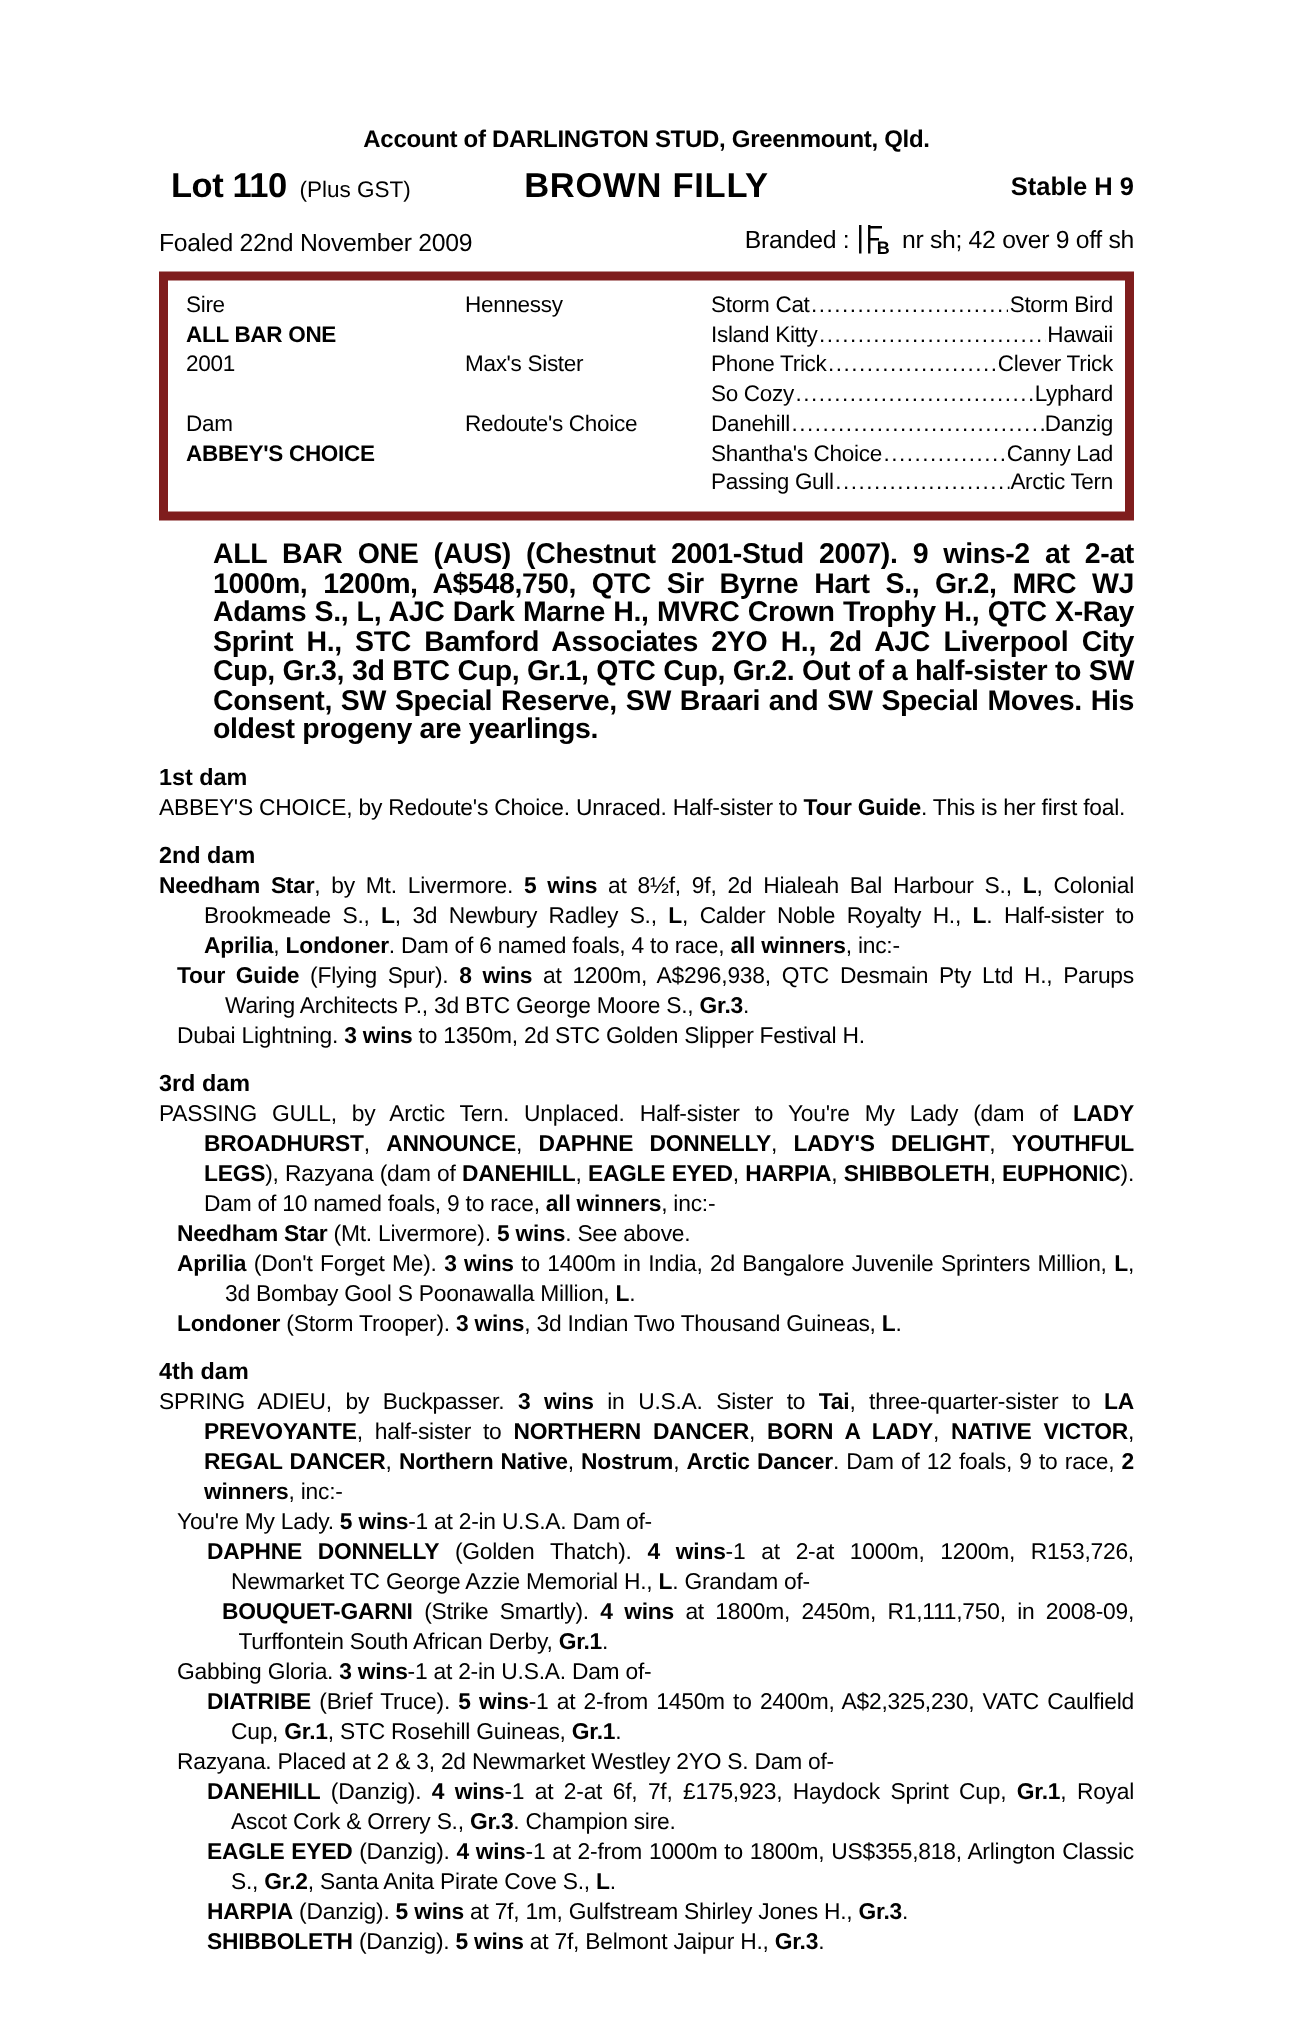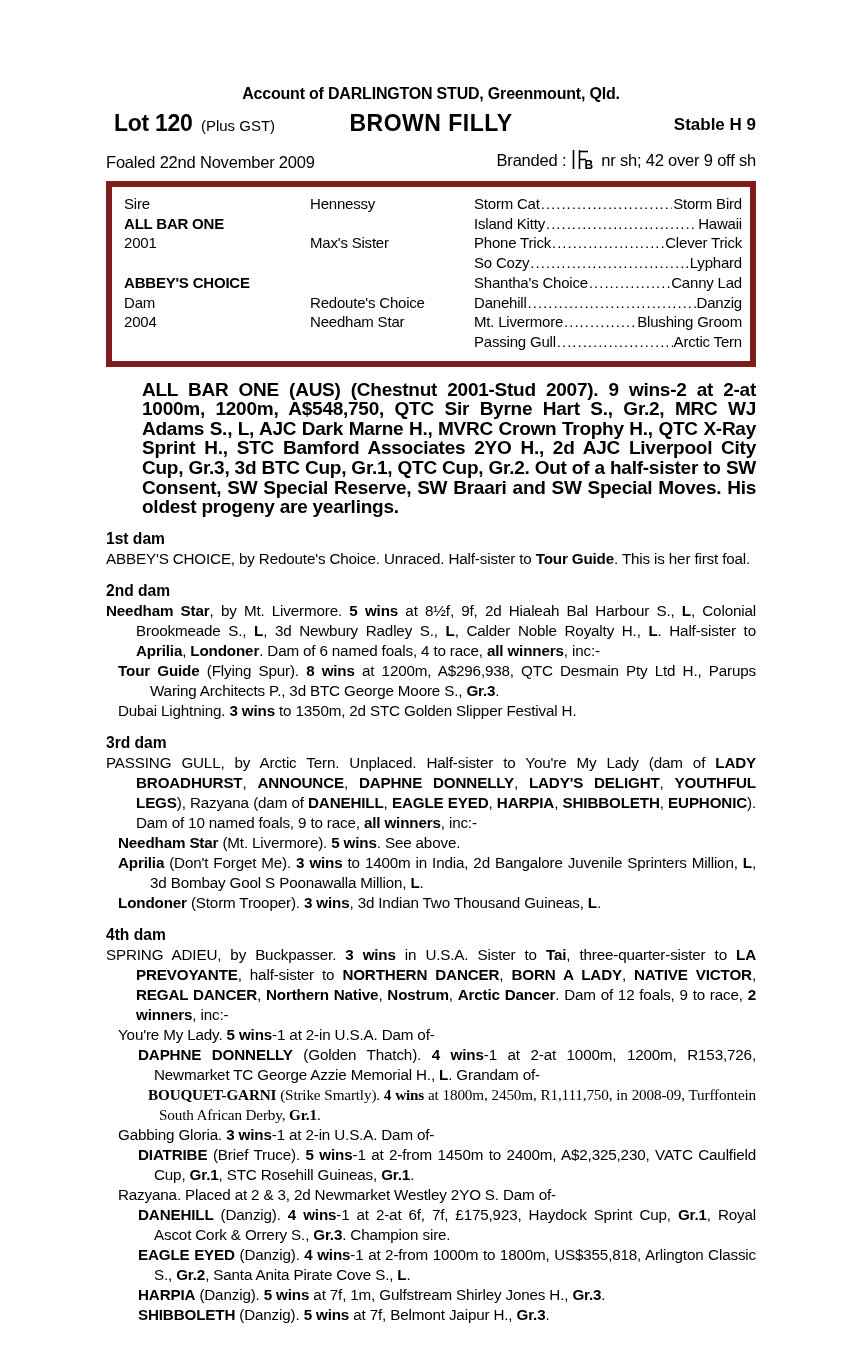--- a/index.html
+++ b/index.html
@@ -31,32 +31,32 @@
   
   .sire-para{margin-top:13px;font-weight:bold;font-size:19px;line-height:19.6px;
              text-align:justify;letter-spacing:-0.25px;margin-left:36px;}
   
   .section{margin-top:12px;}
   .dam-heading{font-size:15.6px;line-height:20px;}
   .entry{font-size:15.2px;line-height:20px;text-align:justify;letter-spacing:-0.15px;}
   .lvl0{padding-left:30px;text-indent:-30px;}
   .lvl1{padding-left:44px;text-indent:-32px;}
   .lvl2{padding-left:48px;text-indent:-16px;}
-  .lvl3{padding-left:53px;text-indent:-11px;font-family:Liberation Serif, serif;}
+  .lvl3{padding-left:53px;text-indent:-11px;}
 </style>
 </head>
 <body>
 
 <div class="page">
 
   <div class="account">Account of DARLINGTON STUD, Greenmount, Qld.</div>
 
   <div class="lot-row">
     <span class="lot-left">
-      <span class="lot-label">Lot 120</span>
+      <span class="lot-label">Lot 110</span>
       <span class="gst">(Plus GST)</span>
     </span>
     <span class="horse-name">BROWN FILLY</span>
     <span class="stable">Stable H 9</span>
   </div>
 
   <div class="foaled-row">
     <span>Foaled 22nd November 2009</span>
     <span class="branded">
       <span>Branded :</span>
@@ -104,44 +104,35 @@
       <div class="prow">
         <div class="pc1"></div>
         <div class="pc2"></div>
         <div class="pc3">
           <span class="pl">So Cozy</span>
           <span class="pdots"></span>
           <span class="pr">Lyphard</span>
         </div>
       </div>
       <div class="prow">
-        <div class="pc1 b">ABBEY'S CHOICE</div>
-        <div class="pc2"></div>
-        <div class="pc3">
-          <span class="pl">Shantha's Choice</span>
-          <span class="pdots"></span>
-          <span class="pr">Canny Lad</span>
-        </div>
-      </div>
-      <div class="prow">
         <div class="pc1">Dam</div>
         <div class="pc2">Redoute's Choice</div>
         <div class="pc3">
           <span class="pl">Danehill</span>
           <span class="pdots"></span>
           <span class="pr">Danzig</span>
         </div>
       </div>
       <div class="prow">
-        <div class="pc1">2004</div>
-        <div class="pc2">Needham Star</div>
+        <div class="pc1 b">ABBEY'S CHOICE</div>
+        <div class="pc2"></div>
         <div class="pc3">
-          <span class="pl">Mt. Livermore</span>
+          <span class="pl">Shantha's Choice</span>
           <span class="pdots"></span>
-          <span class="pr">Blushing Groom</span>
+          <span class="pr">Canny Lad</span>
         </div>
       </div>
       <div class="prow">
         <div class="pc1"></div>
         <div class="pc2"></div>
         <div class="pc3">
           <span class="pl">Passing Gull</span>
           <span class="pdots"></span>
           <span class="pr">Arctic Tern</span>
         </div>

